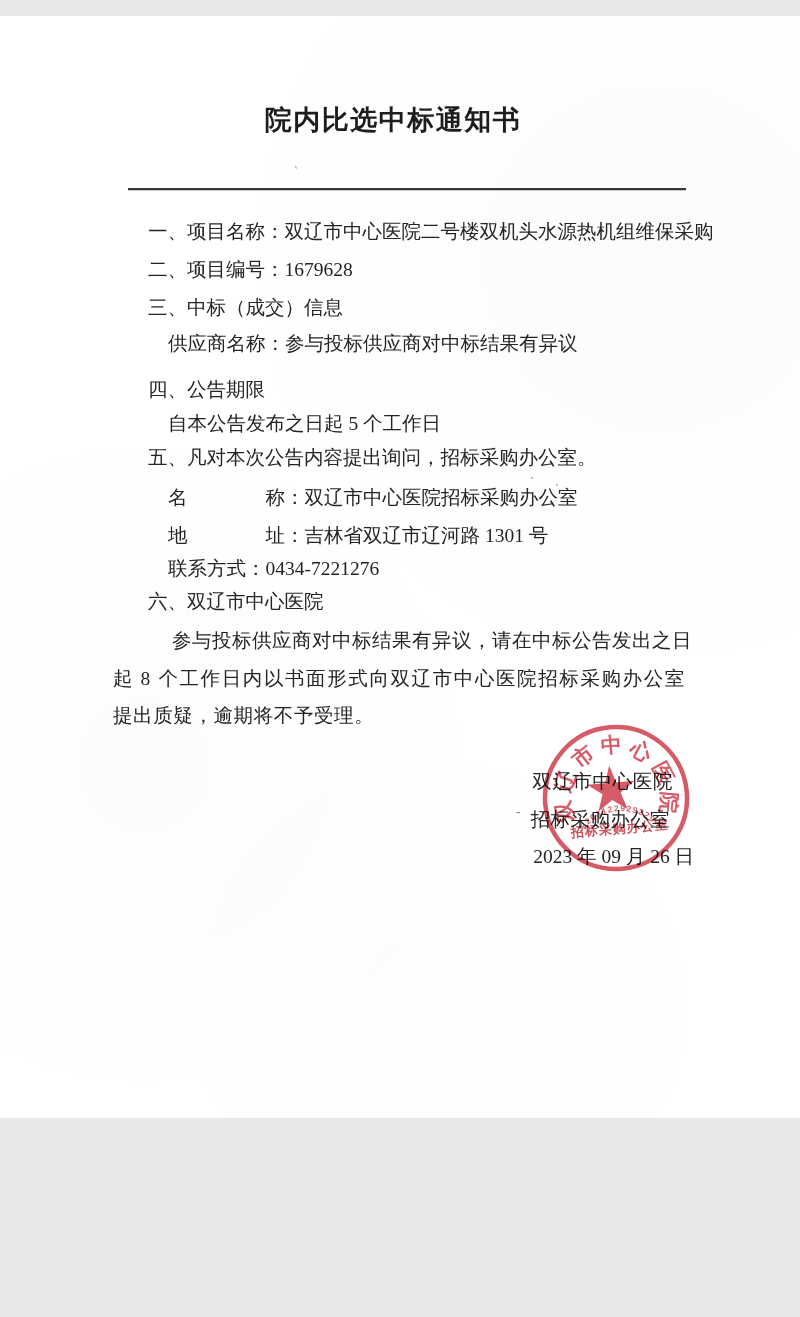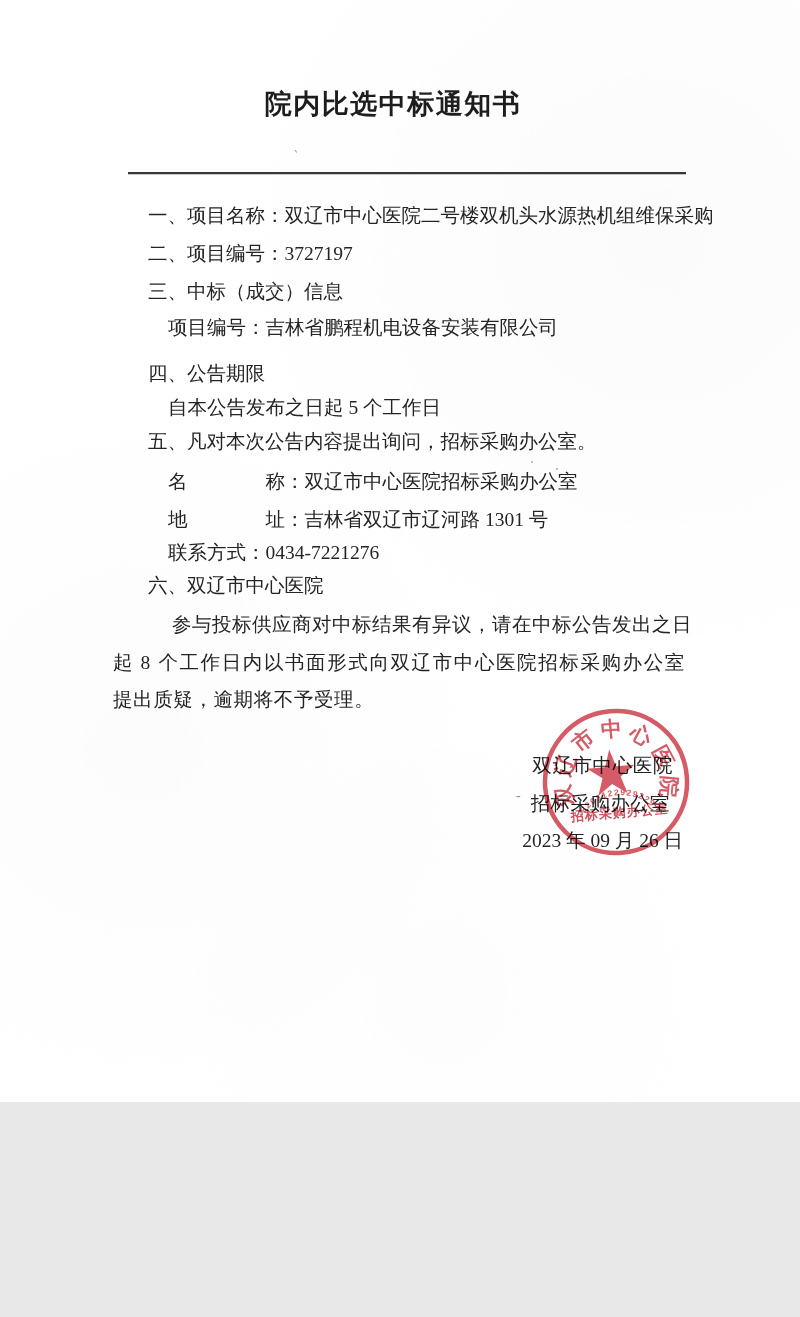--- a/index.html
+++ b/index.html
@@ -1,19 +1,19 @@
 <!DOCTYPE html>
 <html><head>
 <meta charset="utf-8">
 <style>
   html,body{margin:0;padding:0;background:#e8e8e8;}
   .page{
     position:relative;
     width:800px;height:1102px;
-    margin:0 auto;
+    margin:16px auto;
     background:#ffffff;
     background-image:
       radial-gradient(circle at 82% 22%, rgba(0,0,0,0.014), transparent 42%),
       radial-gradient(circle at 18% 68%, rgba(0,0,0,0.010), transparent 38%),
       radial-gradient(circle at 55% 90%, rgba(0,0,0,0.008), transparent 30%);
     overflow:hidden;
     font-family:"Liberation Serif","DejaVu Serif",serif;
     color:#242424;
   }
   .doc-title{
@@ -46,21 +46,21 @@
   .ls1{letter-spacing:0.6px;}
   .ls2{letter-spacing:1.6px;}
   .sig{
     position:absolute;
     white-space:pre;
     font-size:19.5px;
     color:#242424;
   }
   .sig-org{top:752px;right:127px;letter-spacing:0.6px;}
   .sig-office{top:790px;right:130px;letter-spacing:0.4px;}
-  .sig-date{top:827px;right:117px;}
+  .sig-date{top:827px;right:106px;}
   .seal{
     position:absolute;
     top:706px;left:540px;
     width:152px;height:152px;
     mix-blend-mode:multiply;
     opacity:0.88;
     transform:rotate(-5deg);
   }
   .seal-ring{fill:none;stroke:#cf4451;stroke-width:4.5px;}
   .seal-star{fill:#cf4451;}
@@ -91,23 +91,23 @@
 </head>
 <body>
 
 <div class="page">
 
   <div class="doc-title">院内比选中标通知书</div>
 
   <div class="rule"></div>
 
   <div class="l x-list" style="top:203px">一、项目名称：双辽市中心医院二号楼双机头水源热机组维保采购</div>
-  <div class="l x-list" style="top:241px">二、项目编号：3727197</div>
+  <div class="l x-list" style="top:241px">二、项目编号：1679628</div>
   <div class="l x-list" style="top:279px">三、中标（成交）信息</div>
-  <div class="l x-sub" style="top:315px">项目编号：吉林省鹏程机电设备安装有限公司</div>
+  <div class="l x-sub" style="top:315px">供应商名称：参与投标供应商对中标结果有异议</div>
   <div class="l x-list" style="top:361px">四、公告期限</div>
   <div class="l x-sub" style="top:395px">自本公告发布之日起 5 个工作日</div>
   <div class="l x-list" style="top:429px">五、凡对本次公告内容提出询问，招标采购办公室。</div>
   <div class="l x-sub" style="top:469px">名　　　　称：双辽市中心医院招标采购办公室</div>
   <div class="l x-sub" style="top:507px">地　　　　址：吉林省双辽市辽河路 1301 号</div>
   <div class="l x-sub" style="top:540px">联系方式：0434-7221276</div>
   <div class="l x-list" style="top:573px">六、双辽市中心医院</div>
   <div class="l x-para-first" style="top:612px">参与投标供应商对中标结果有异议，请在中标公告发出之日</div>
   <div class="l x-para ls2" style="top:650px">起 8 个工作日内以书面形式向双辽市中心医院招标采购办公室</div>
   <div class="l x-para ls1" style="top:687px">提出质疑，逾期将不予受理。</div>

